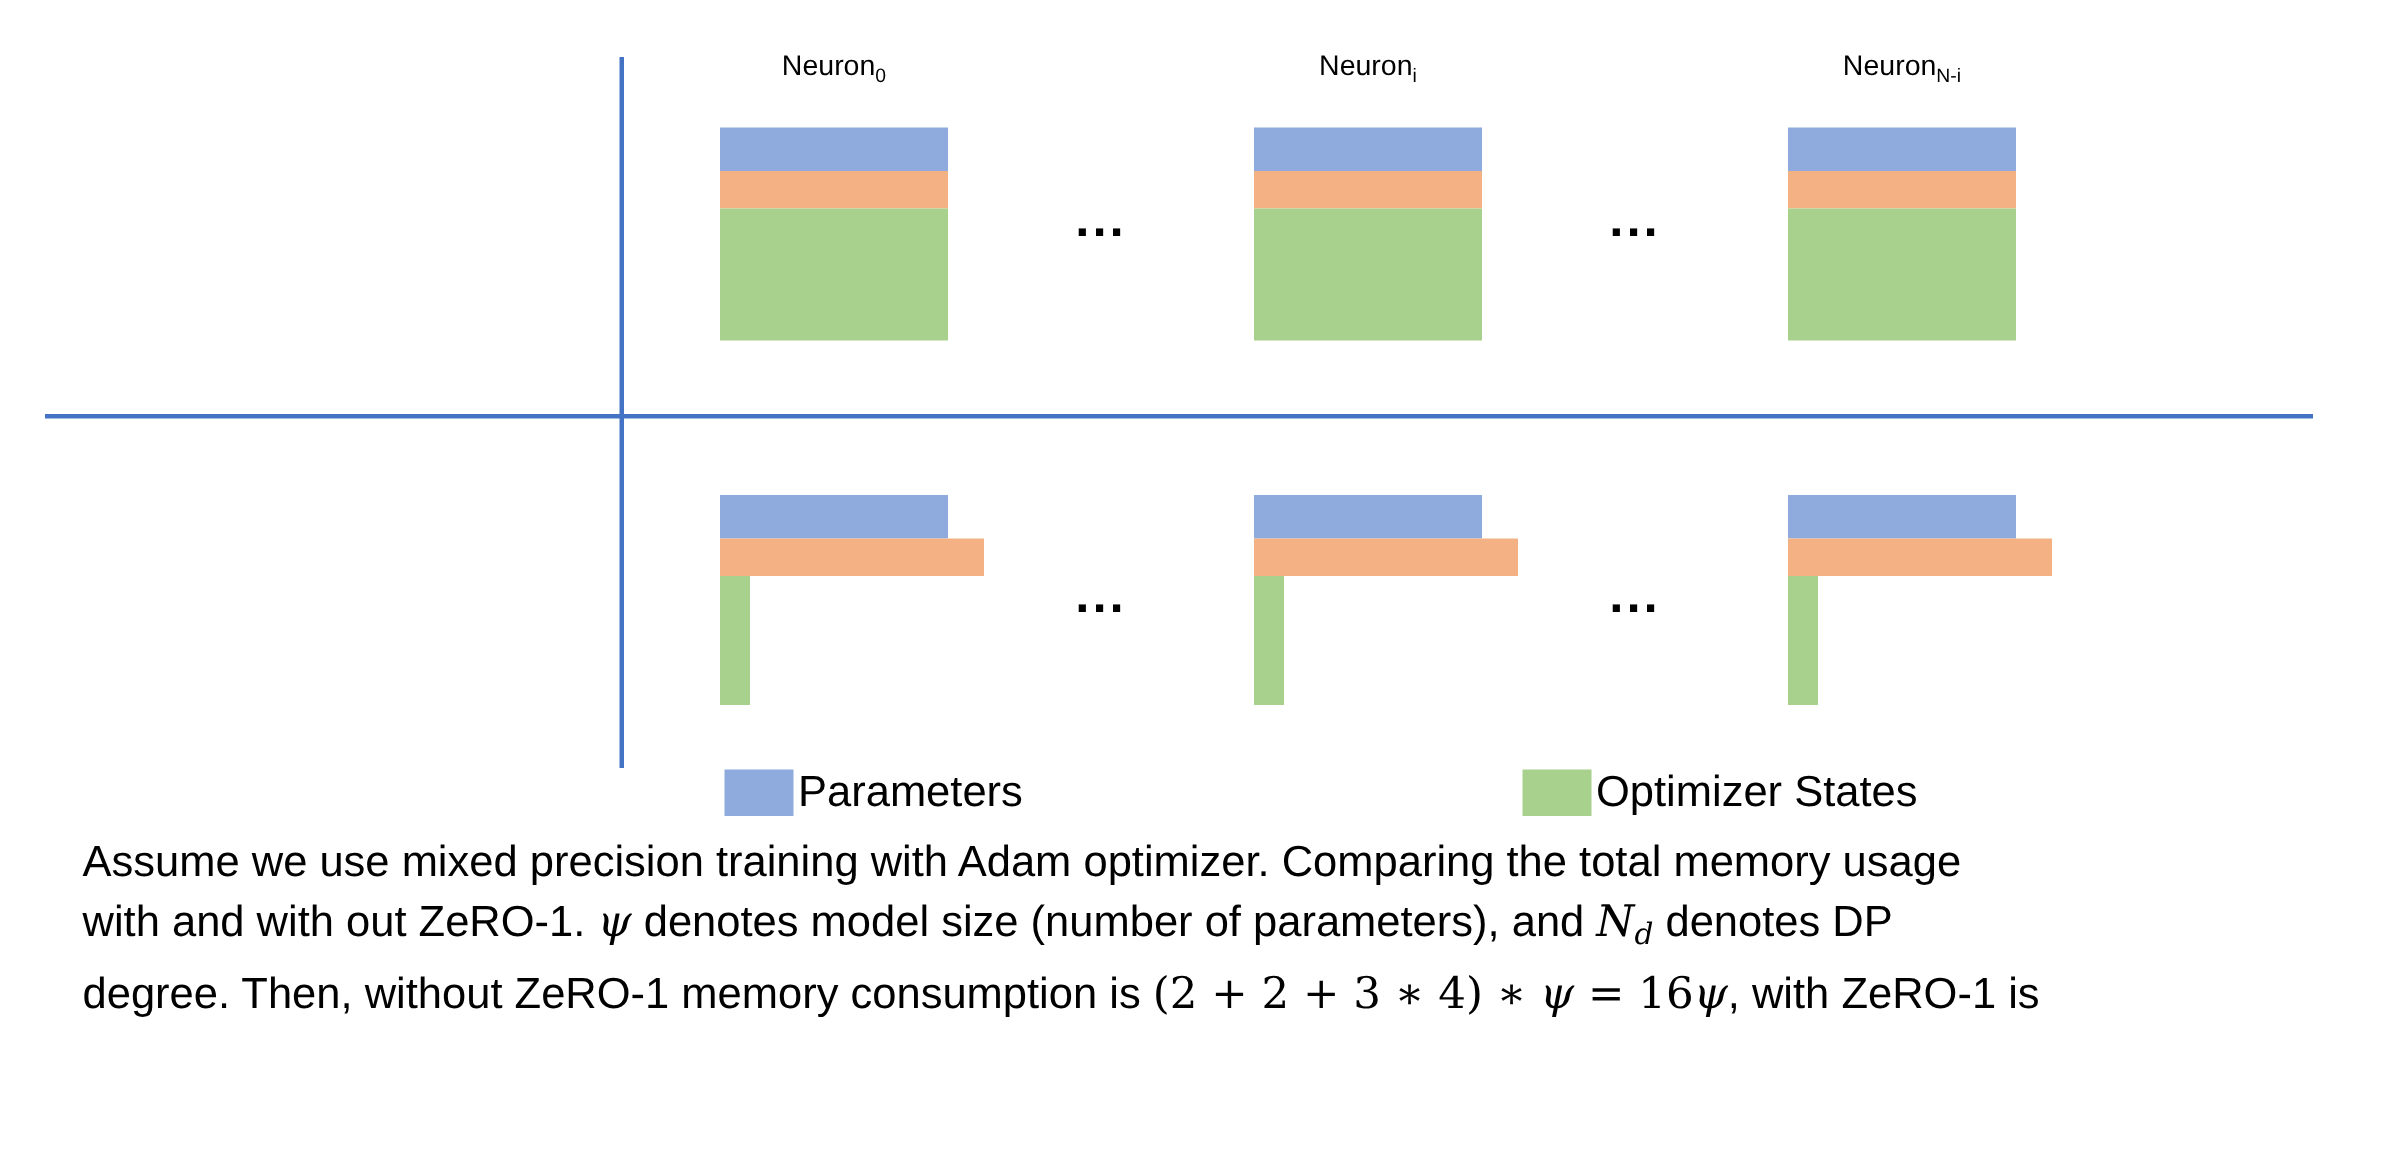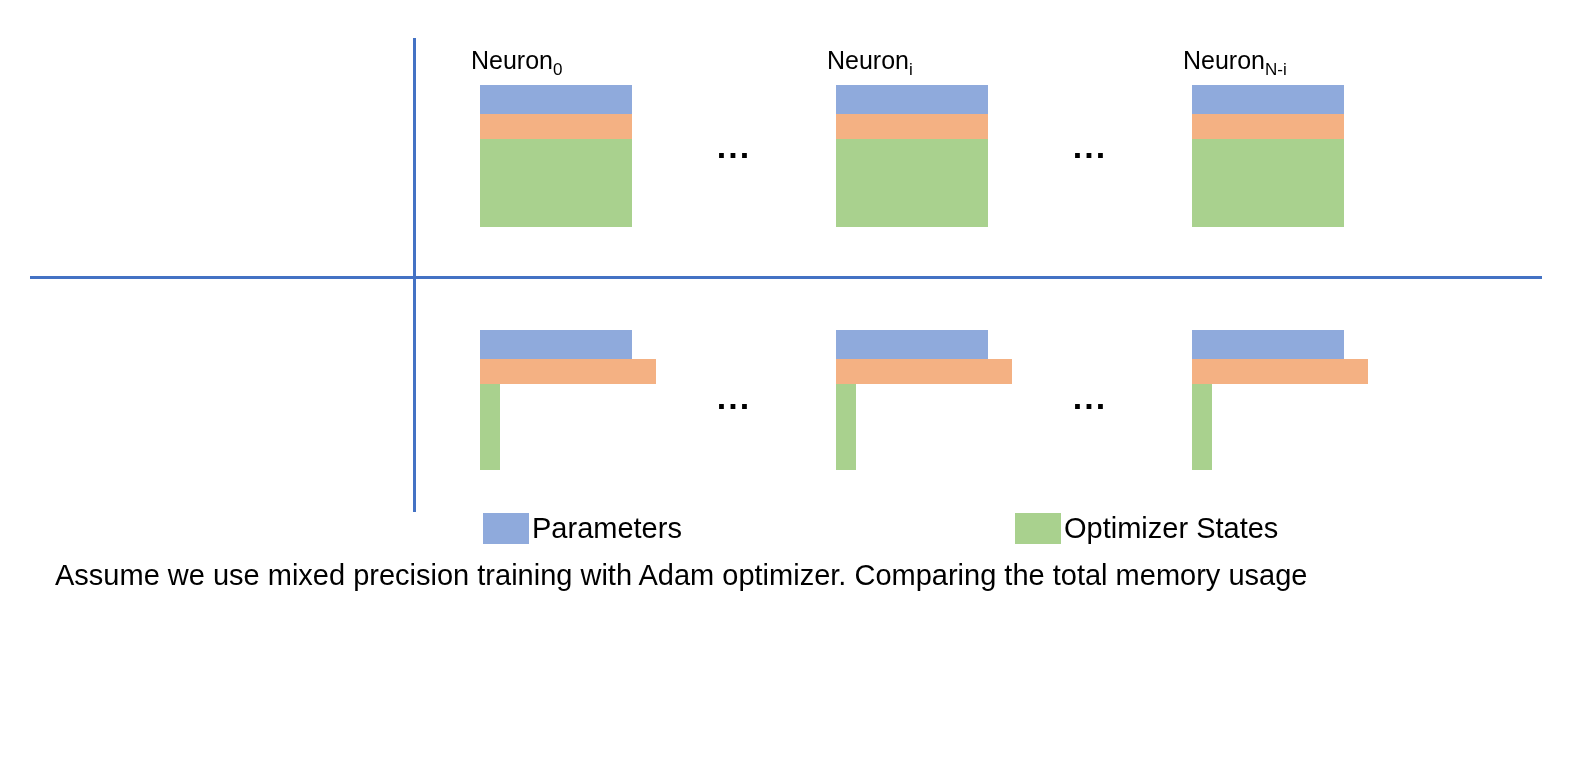--- a/index.html
+++ b/index.html
@@ -9,22 +9,22 @@
     height: 784px;
     background: #ffffff;
     font-family: "Liberation Sans", sans-serif;
     color: #000000;
     overflow: hidden;
   }
   .divider-v { position: absolute; left: 413px; top: 38px; width: 3px; height: 474px; }
   .divider-h { position: absolute; left: 30px; top: 276px; width: 1512px; height: 3px; }
 
   .neuron-label {
-    position: absolute; top: 46px; width: 170px;
-    font-size: 25px; font-weight: 400;
+    position: absolute; top: 34px; width: 170px;
+    text-align: center; font-size: 19px; font-weight: 400;
   }
   .neuron-label sub { font-size: 0.68em; }
 
   .row-label {
     position: absolute; left: 40px; width: 340px;
     text-align: center; font-size: 34px;
   }
 
   .stack { position: absolute; }
   .stack .bar { display: block; }
@@ -124,15 +124,21 @@
   </div>
   <div class="legend-item" style="left:1015px">
     <span class="swatch" style="background-color: rgb(169, 209, 142);"></span>
     <span class="legend-label">Optimizer States</span>
   </div>
 
   <div class="caption">
     <div class="caption-line">
       <span class="seg-normal">Assume we use mixed precision training with Adam optimizer. Comparing the total memory usage</span>
     </div>
+    <div class="caption-line">
+      <span class="seg-normal">with and with out ZeRO-1. </span><span class="seg-mit">ψ</span><span class="seg-normal"> denotes model size (number of parameters), and </span><span class="seg-mit">N</span><span class="seg-msub">d</span><span class="seg-normal"> denotes DP</span>
+    </div>
+    <div class="caption-line">
+      <span class="seg-normal">degree. Then, without ZeRO-1 memory consumption is </span><span class="seg-mrm">(2 + 2 + 3 ∗ 4) ∗ </span><span class="seg-mit">ψ</span><span class="seg-mrm"> = 16</span><span class="seg-mit">ψ</span><span class="seg-normal">, with ZeRO-1 is</span>
+    </div>
   </div>
 
 </div>
 
 </body></html>

